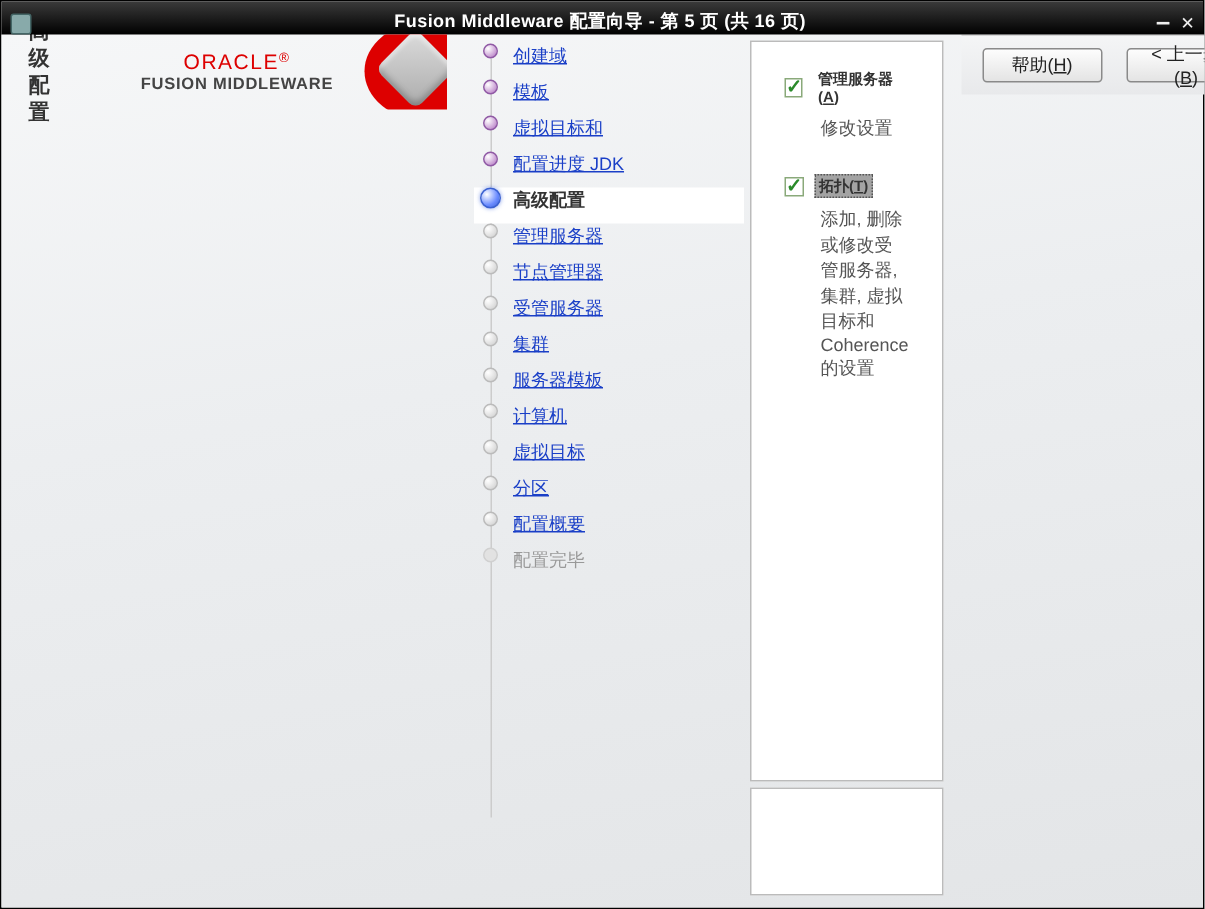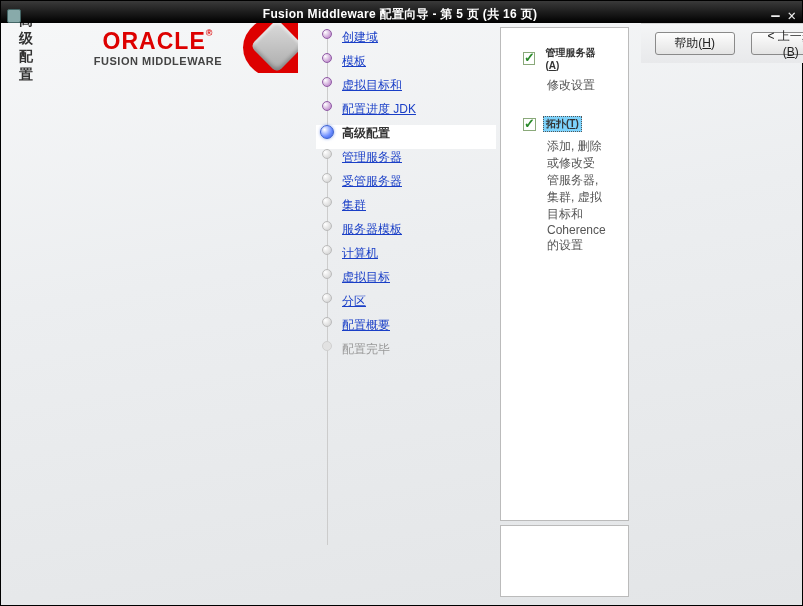--- a/index.html
+++ b/index.html
@@ -8,21 +8,21 @@
   .titlebar { height: 22px; background: linear-gradient(#3a3a3a, #000); color: #fff; display: flex; align-items: flex-end; padding: 0 6px; font-weight: bold; position: relative; }
   .titlebar .app-icon { width: 14px; height: 14px; background: #8aa; border-radius: 2px; margin-right: 8px; flex-shrink:0; border:1px solid #466;}
   .titlebar .title-text { flex: 1; text-align: center; font-size: 12px; letter-spacing:0.3px;}
   .titlebar .win-controls { display: flex; gap: 8px; align-items:center; font-family: monospace; font-size:14px;}
   .titlebar .win-controls span { cursor: pointer; color:#eee; }
   .body-area { flex: 1; display: flex; flex-direction: row; background: linear-gradient(170deg,#f6f7f8 0%, #eceef0 40%, #e3e5e7 100%); }
   .header { height: 50px; display: flex; align-items: center; padding: 0 18px; }
   .header .page-title { font-size: 14px; font-weight: bold; color: #333; flex:1;}
   .header .logo-block { width: 250px; height: 50px; display:flex; align-items:center; justify-content:center; position:relative;}
   .logo-text { text-align:center; line-height:1.1;}
-  .logo-oracle { color:#d00; font-weight:bold; font-size:23px; letter-spacing:1px;}
+  .logo-oracle { color:#d00; font-weight:normal; font-size:14px; letter-spacing:1px;}
   .logo-oracle::after{content:"®"; font-size:9px; vertical-align:top;}
   .logo-sub { color:#444; font-size:11px; font-weight:bold; letter-spacing:0.5px;}
   .logo-swoosh { position:absolute; right:-15px; top:0; width:90px; height:50px; overflow:hidden;}
   .logo-swoosh::before{content:""; position:absolute; right:-25px; top:-8px; width:80px; height:65px; background:#d00; border-radius:50% 0 0 50%;}
   .logo-swoosh::after{content:""; position:absolute; right:2px; top:4px; width:38px; height:38px; background:linear-gradient(135deg,#ddd,#aaa); border-radius:6px; transform:rotate(45deg); box-shadow:inset -2px -2px 4px rgba(0,0,0,0.25), inset 2px 2px 3px rgba(255,255,255,0.6);}
   .content { flex:1; display:flex; }
   .sidebar { width:195px; padding: 6px 0 6px 15px; position:relative;}
   .sidebar-line { position:absolute; left:26px; top:16px; bottom:60px; width:1px; background:#ccc;}
   .sidebar-item { display:flex; align-items:flex-start; height:24px; padding-left:6px; position:relative; cursor:pointer;}
   .bullet { width:10px; height:10px; border-radius:50%; margin-right:10px; flex-shrink:0; position:relative; z-index:1;}
@@ -35,21 +35,21 @@
   .sidebar-item.current a { color:#333; text-decoration:none; font-weight:bold;}
   .sidebar-item.disabled a { color:#999; text-decoration:none; cursor:default;}
   .main { flex:1; padding: 4px 12px 8px 4px; display:flex; flex-direction:column;}
   .main-panel { border:1px solid #bbb; background:#fff; flex:1; padding: 18px 22px; overflow:auto;}
   .option-block { margin-bottom: 22px; }
   .opt-row { display:flex; align-items:center; }
   .chk { width:13px; height:13px; border:1px solid #8aa97a; background:#fff; display:flex; align-items:center; justify-content:center; margin-right:10px; position:relative; cursor:pointer;}
   .chk.checked::after{ content:"✓"; position:absolute; left:0px; top:-3px; color:#2a8a2a; font-weight:bold; font-size:13px;}
   .opt-label { font-size:10px; color:#333; font-weight:bold;}
   .opt-label u{text-decoration:underline;}
-  .opt-label.focused { border:1px dotted #555; padding:0 2px; margin-left:-3px; background:#7dd3fc;}
+  .opt-label.focused { border:1px dotted #555; padding:0 2px; margin-left:-3px; background:#a3a3a3;}
   .opt-desc { margin-left:24px; margin-top:6px; color:#555; font-size:12px;}
   .msg-panel { height:72px; border:1px solid #bbb; background:#fff; margin-top:4px;}
   .footer { height:40px; display:flex; align-items:center; padding: 0 14px; gap:8px; border-top:1px solid #d5d5d5; background:linear-gradient(#f4f5f6,#e8e9eb);}
   .footer .spacer { flex:1; }
   .btn { min-width:80px; height:23px; border:1px solid #8a8a8a; background:linear-gradient(#fdfdfd,#e4e4e4); border-radius:3px; font-size:12px; padding: 0 10px; display:inline-flex; align-items:center; justify-content:center; cursor:pointer; color:#222;}
   .btn.primary { border:1px solid #5a78c0;}
   .btn.disabled { color:#a0a0a0; cursor:default;}
   .btn u{text-decoration:underline;}
 </style>
 </head>
@@ -97,20 +97,24 @@
               <div class="bullet done"></div>
               <a>配置进度 JDK</a>
             </div>
             <div class="sidebar-item current">
               <div class="bullet current"></div>
               <a>高级配置</a>
             </div>
             <div class="sidebar-item todo">
               <div class="bullet todo"></div>
               <a>管理服务器</a>
+            </div>
+            <div class="sidebar-item todo">
+              <div class="bullet todo"></div>
+              <a>节点管理器</a>
             </div>
             <div class="sidebar-item todo">
               <div class="bullet todo"></div>
               <a>受管服务器</a>
             </div>
             <div class="sidebar-item todo">
               <div class="bullet todo"></div>
               <a>集群</a>
             </div>
             <div class="sidebar-item todo">

